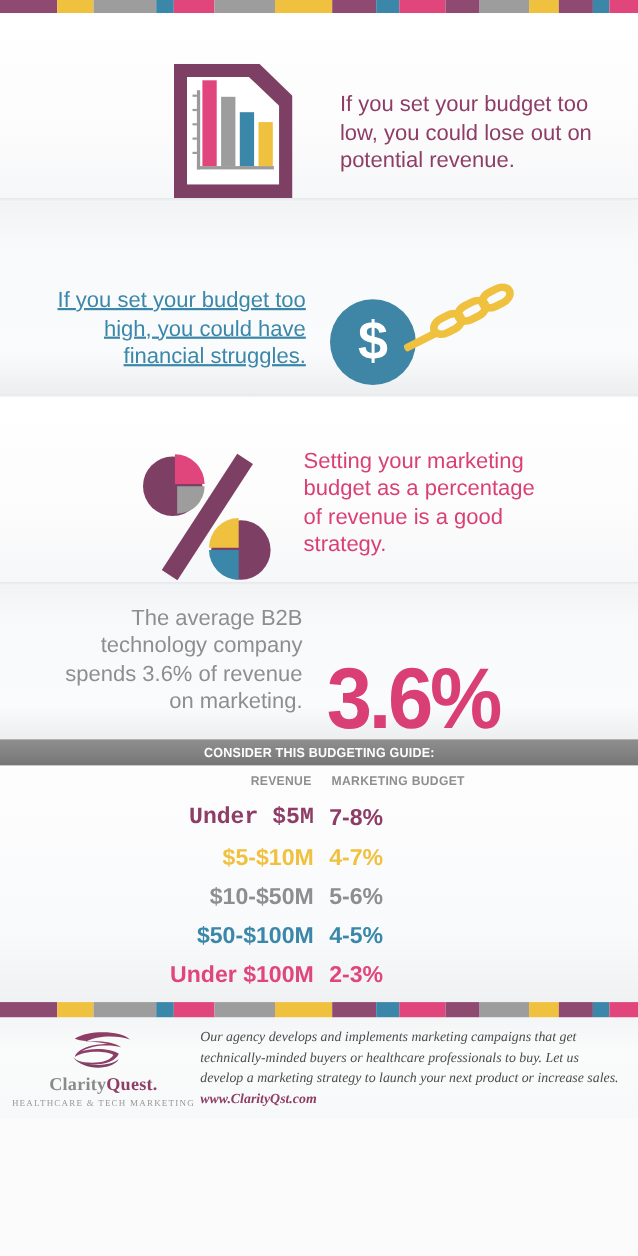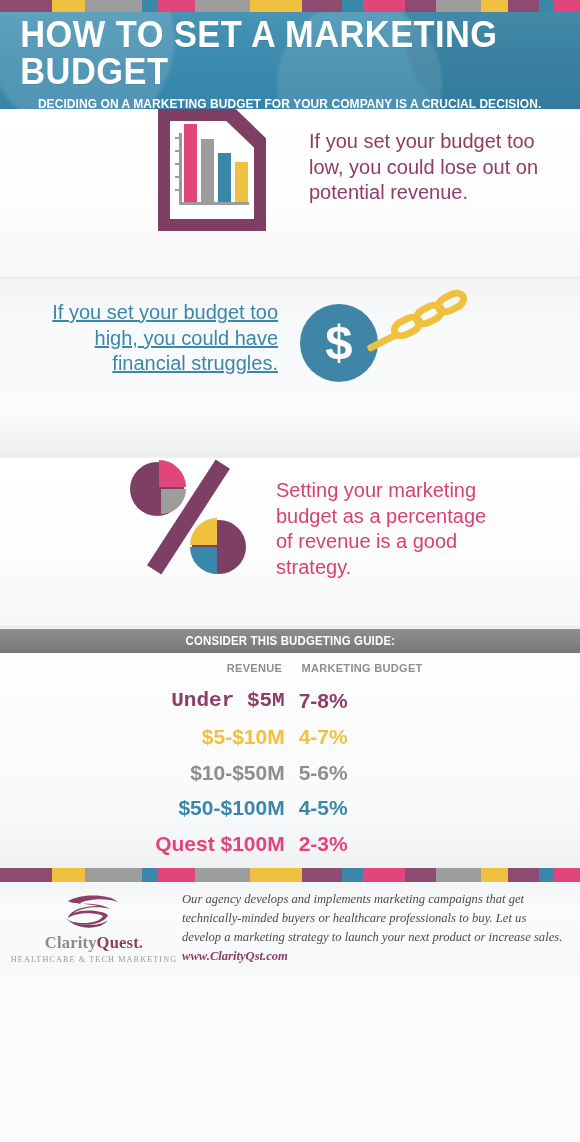--- a/index.html
+++ b/index.html
@@ -36,21 +36,21 @@
     text-shadow:0 1px 0 rgba(0,0,0,.08);
   }
   .header h2{
     margin:7px 0 0 0;color:#ffffff;
     font-family:"Liberation Sans Narrow","Liberation Sans",sans-serif;
     font-weight:700;font-size:13px;line-height:1;letter-spacing:.1px;
     transform:scaleX(.92);transform-origin:center;
   }
 
   
-  .sec{position:relative;width:100%;box-sizing:border-box;display:flex;align-items:flex-start;}
+  .sec{position:relative;width:100%;box-sizing:border-box;display:flex;align-items:flex-end;}
   .sec.light{background:linear-gradient(180deg,#ffffff 0%,#fcfcfd 60%,#f6f7f8 100%);}
   .sec.tint{background:linear-gradient(180deg,#f1f3f5 0%,#f8f9fa 22%,#fafbfc 78%,#eceef0 100%);}
   .divline{height:3px;width:100%;background:linear-gradient(180deg,#e4e6e9,#f4f5f6);}
 
   .copy{
     font-family:"Liberation Sans Narrow","Liberation Sans",sans-serif;
     font-weight:400;font-size:20px;line-height:1.28;
   }
 
   
@@ -188,24 +188,20 @@
       <div class="blk" style="background: rgb(58, 135, 169); width: 3.49206%;"></div>
       <div class="blk" style="background: rgb(224, 69, 123); width: 7.30159%;"></div>
       <div class="blk" style="background: rgb(142, 74, 112); width: 5.39683%;"></div>
       <div class="blk" style="background: rgb(157, 157, 157); width: 7.61905%;"></div>
       <div class="blk" style="background: rgb(240, 193, 62); width: 4.7619%;"></div>
       <div class="blk" style="background: rgb(142, 74, 112); width: 5.39683%;"></div>
       <div class="blk" style="background: rgb(58, 135, 169); width: 2.53968%;"></div>
       <div class="blk" style="background: rgb(224, 69, 123); width: 4.44444%;"></div>
     </div>
 
-  <div class="header">
-    <h1>HOW TO SET A MARKETING BUDGET</h1>
-    <h2>DECIDING ON A MARKETING BUDGET FOR YOUR COMPANY IS A CRUCIAL DECISION.</h2>
-  </div>
 
   <div class="sec light" id="sec-lowbudget">
     <div class="doc-icon">
       <div class="frame"></div>
       <div class="page-w"></div>
       <div class="axis-v"></div>
       <div class="axis-h"></div>
       <div class="tick" style="top:28px"></div>
       <div class="tick" style="top:41px"></div>
       <div class="tick" style="top:54px"></div>
@@ -248,20 +244,24 @@
       <div class="pie" style="left:62px;top:62px;width:54px;height:54px;background:#7d3f63;"></div>
       <div class="wedge" style="left:60px;top:60px;width:27px;height:27px;background:#f0c13e;border-radius:100% 0 0 0;"></div>
       <div class="wedge" style="left:60px;top:89px;width:27px;height:27px;background:#3a87a9;border-radius:0 0 0 100%;"></div>
       <div class="slash"></div>
     </div>
     <p class="copy">Setting your marketing budget as a percentage of revenue is a good strategy.</p>
   </div>
 
   <div class="divline"></div>
 
+  <div class="sec tint" id="sec-average">
+    <p class="copy">The average B2B technology company spends 3.6% of revenue on marketing.</p>
+    <div class="bignum">3.6%</div>
+  </div>
 
   <div class="band">
     <span>CONSIDER THIS BUDGETING GUIDE:</span>
   </div>
 
   <div id="sec-table">
     <table class="guide">
       <thead>
         <tr>
           <th class="c1">REVENUE</th>
@@ -279,21 +279,21 @@
           </tr>
           <tr>
             <td class="c1" style="color: rgb(142, 142, 142); margin-top: 22px;">$10-$50M</td>
             <td class="c2" style="color: rgb(142, 142, 142);">5-6%</td>
           </tr>
           <tr>
             <td class="c1" style="color: rgb(58, 135, 169);">$50-$100M</td>
             <td class="c2" style="color: rgb(58, 135, 169);">4-5%</td>
           </tr>
           <tr>
-            <td class="c1" style="color: rgb(224, 69, 123);">Quest $100M</td>
+            <td class="c1" style="color: rgb(224, 69, 123);">Under $100M</td>
             <td class="c2" style="color: rgb(224, 69, 123);">2-3%</td>
           </tr>
         </tbody>
     </table>
   </div>
 
   <div class="strip bottom" id="strip-bottom">
       <div class="blk" style="background: rgb(142, 74, 112); width: 8.88889%;"></div>
       <div class="blk" style="background: rgb(240, 193, 62); width: 5.71429%;"></div>
       <div class="blk" style="background: rgb(157, 157, 157); width: 9.84127%;"></div>

